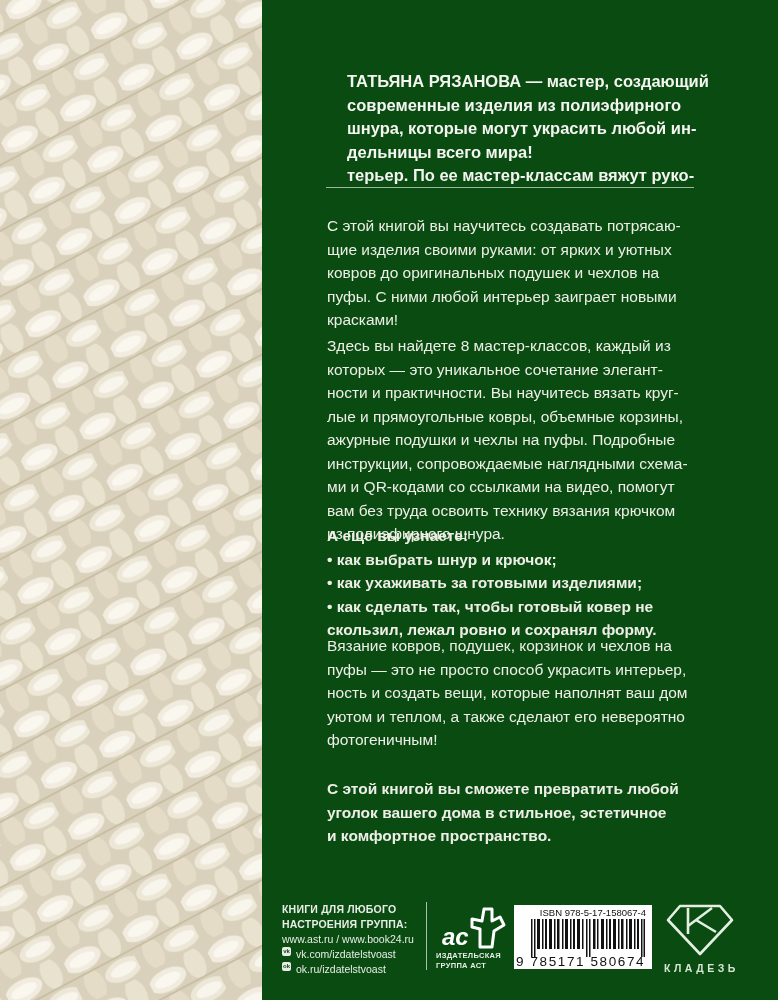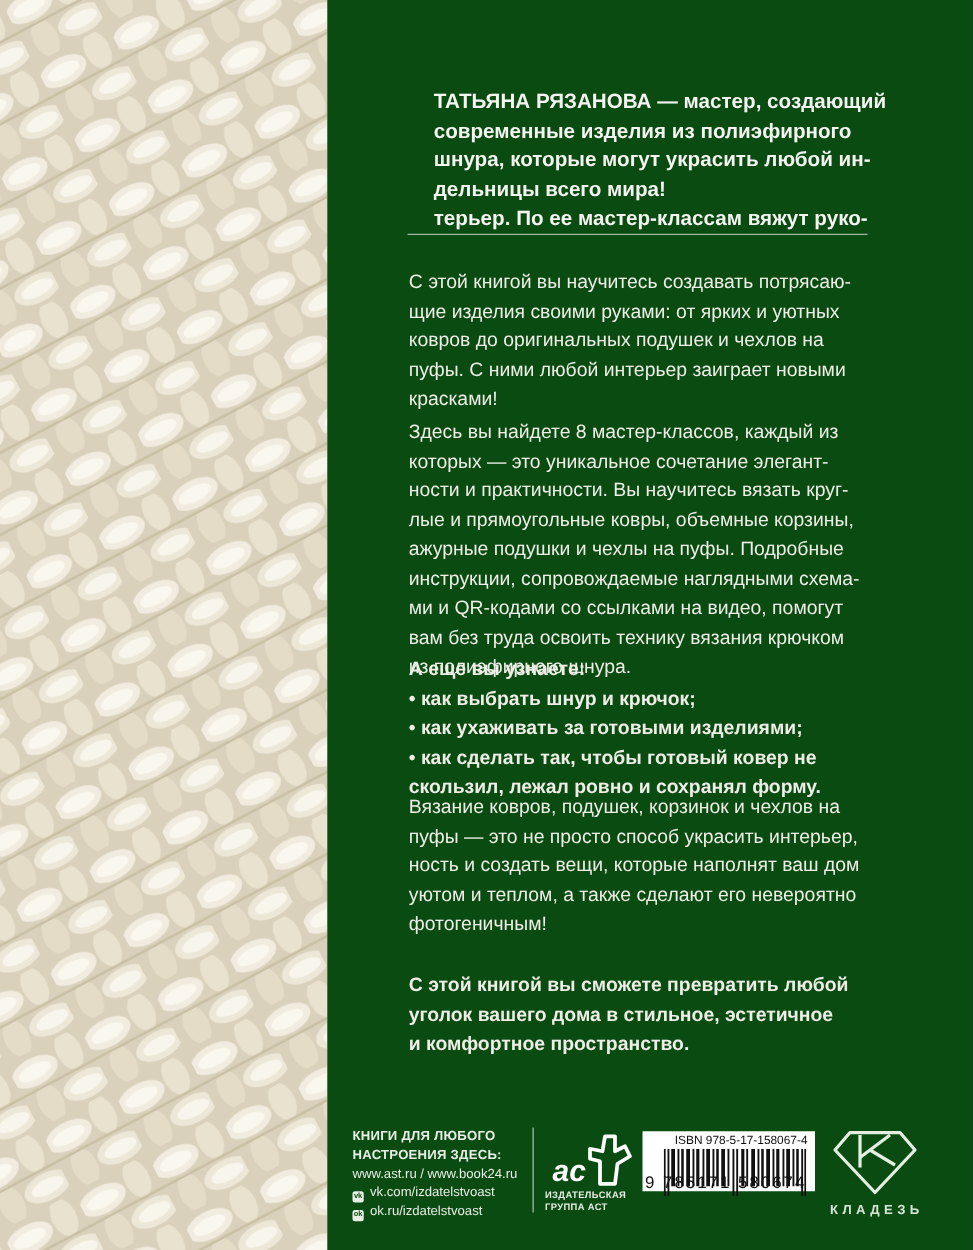--- a/index.html
+++ b/index.html
@@ -38,35 +38,35 @@
     .p3 { top: 524px; font-weight: bold; }
     .p4 { top: 634px; }
     .p5 { top: 777px; font-weight: bold; }
     .p3 div, .lead div, .para div { white-space: nowrap; }
 
     .footer-info {
       position: absolute; left: 282px; top: 902px; color: #e8ede6;
     }
     .footer-info .hd { font-weight: bold; font-size: 10.5px; line-height: 15px; letter-spacing: 0.2px; }
     .footer-info .ln { font-size: 10.5px; line-height: 15px; }
-    .footer-info .soc { display: flex; align-items: flex-end; gap: 5px; }
+    .footer-info .soc { display: flex; align-items: flex-start; gap: 5px; }
     .soc-icon {
       display: inline-block; width: 9px; height: 9px; background: #e8ede6; border-radius: 2px;
       color: #0a4b12; font-size: 6px; line-height: 9px; text-align: center; font-weight: bold;
     }
     .vdiv { position: absolute; left: 426px; top: 902px; width: 1px; height: 68px; background: #a8bfa9; }
 
     .ast-logo { position: absolute; left: 438px; top: 903px; width: 72px; height: 80px; }
     .ast-caption {
       position: absolute; left: 436px; top: 951px; width: 76px; text-align: left;
       color: #e8ede6; font-size: 7.5px; line-height: 10px; font-weight: bold; letter-spacing: 0.3px;
     }
 
     .barcode {
-      position: absolute; left: 514px; top: 905px; width: 138px; height: 48px; background: #fff;
+      position: absolute; left: 514px; top: 905px; width: 138px; height: 64px; background: #fff;
     }
     .isbn-top {
       position: absolute; left: 0; right: 0; top: 2px; text-align: right; padding-right: 6px;
       font-size: 9.5px; color: #111; line-height: 11px;
     }
     .bars { position: absolute; left: 17px; top: 14px; width: 114px; height: 38px; }
     .isbn-num {
       position: absolute; left: 2px; bottom: 0px; font-size: 13.5px; color: #111;
       letter-spacing: 1.6px; background: transparent; line-height: 14px;
     }
@@ -147,21 +147,21 @@
 </div>
 
 <div class="text-col para p5">
   <div>С этой книгой вы сможете превратить любой</div>
   <div>уголок вашего дома в стильное, эстетичное</div>
   <div>и комфортное пространство.</div>
 </div>
 
 <div class="footer-info">
   <div class="hd">КНИГИ ДЛЯ ЛЮБОГО</div>
-  <div class="hd">НАСТРОЕНИЯ ЗДЕСЬ:</div>
+  <div class="hd">НАСТРОЕНИЯ ГРУППА:</div>
   <div class="ln">www.ast.ru / www.book24.ru</div>
   <div class="ln soc">
     <span class="soc-icon">vk</span>
     <span>vk.com/izdatelstvoast</span>
   </div>
   <div class="ln soc">
     <span class="soc-icon">ok</span>
     <span>ok.ru/izdatelstvoast</span>
   </div>
 </div>

